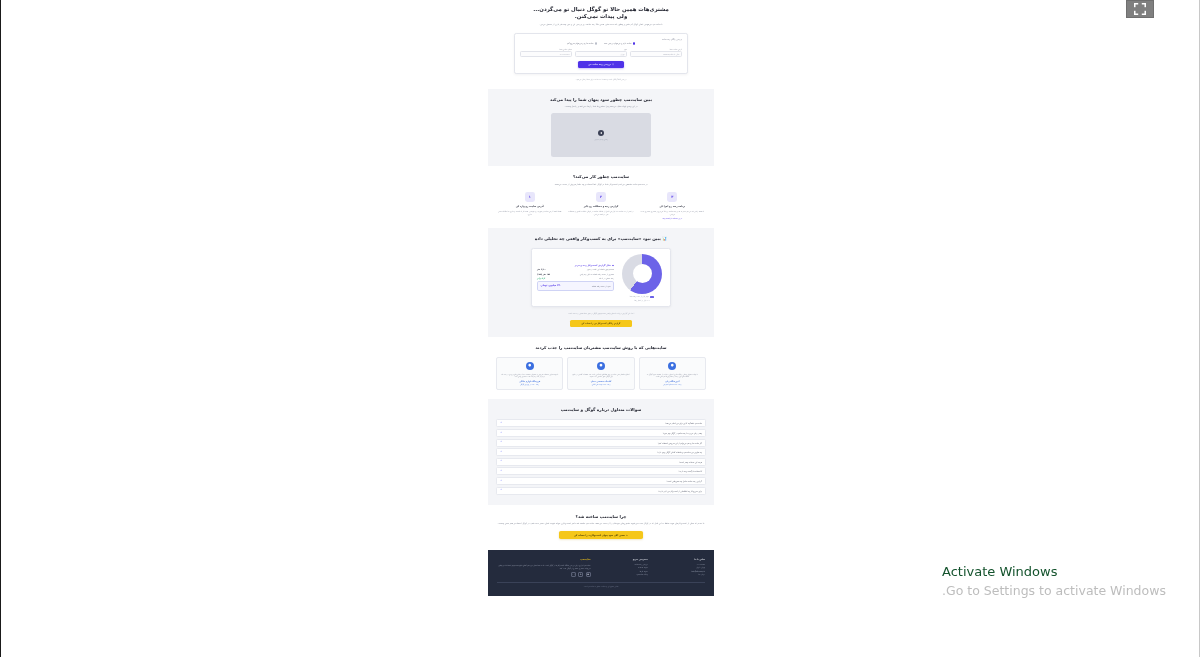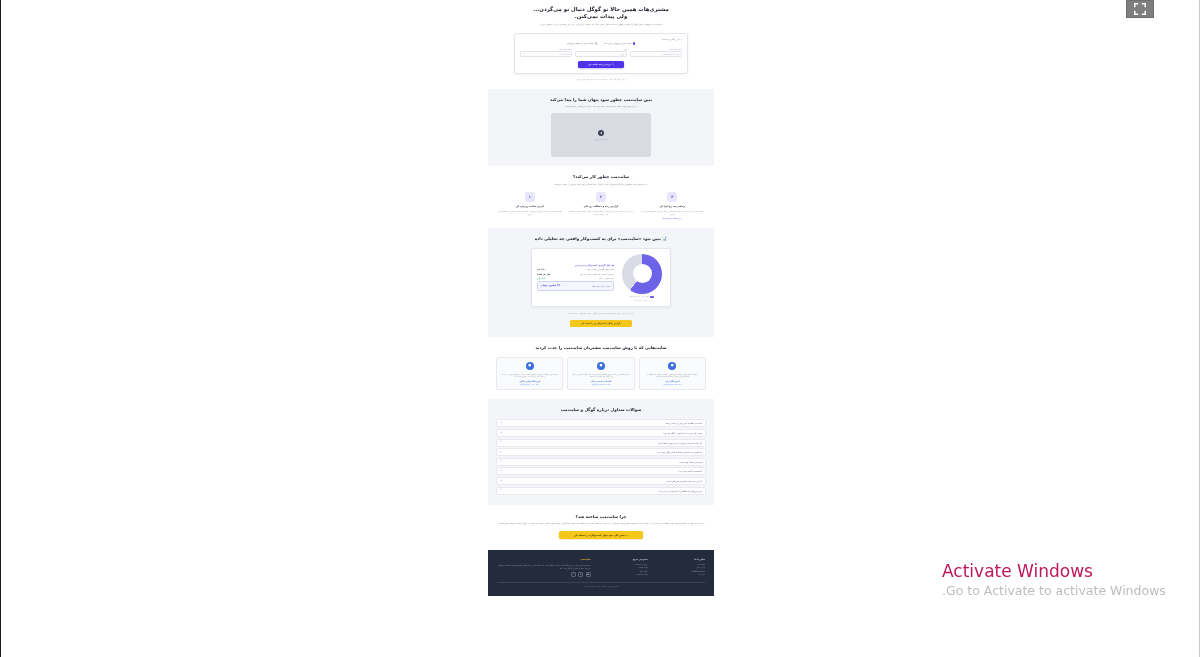--- a/index.html
+++ b/index.html
@@ -203,21 +203,21 @@
   }
   #fullscreen-btn svg { display: block; }
 
   
   #watermark {
     position: absolute; left: 941px; top: 561px;
     text-align: left; color: #b9b9b9;
     font-family: "DejaVu Sans", "Liberation Sans", sans-serif;
     user-select: none;
   }
-  #watermark .wm-title { font-size: 17px; line-height: 21px; font-weight: 400; color: #be185d; }
+  #watermark .wm-title { font-size: 13px; line-height: 21px; font-weight: 400; color: #14532d; }
   #watermark .wm-sub { font-size: 12.5px; line-height: 16px; color: #bdbdbd; margin-top: 1px; }
 </style>
 </head>
 <body>
 
 <div id="viewport">
 
   <div id="page">
 
     <section class="sect" id="hero">
@@ -455,16 +455,16 @@
         <rect x="1" y="11.5" width="4.2" height="1.5"></rect>
           <rect x="1" y="8.8" width="1.5" height="4.2"></rect>
         <rect x="8.8" y="11.5" width="4.2" height="1.5"></rect>
           <rect x="11.5" y="8.8" width="1.5" height="4.2"></rect>
       </g>
     </svg>
   </div>
 
   <div id="watermark">
     <div class="wm-title">Activate Windows</div>
-    <div class="wm-sub">Go to Activate to activate Windows.</div>
+    <div class="wm-sub">Go to Settings to activate Windows.</div>
   </div>
 
 </div>
 
 </body></html>

